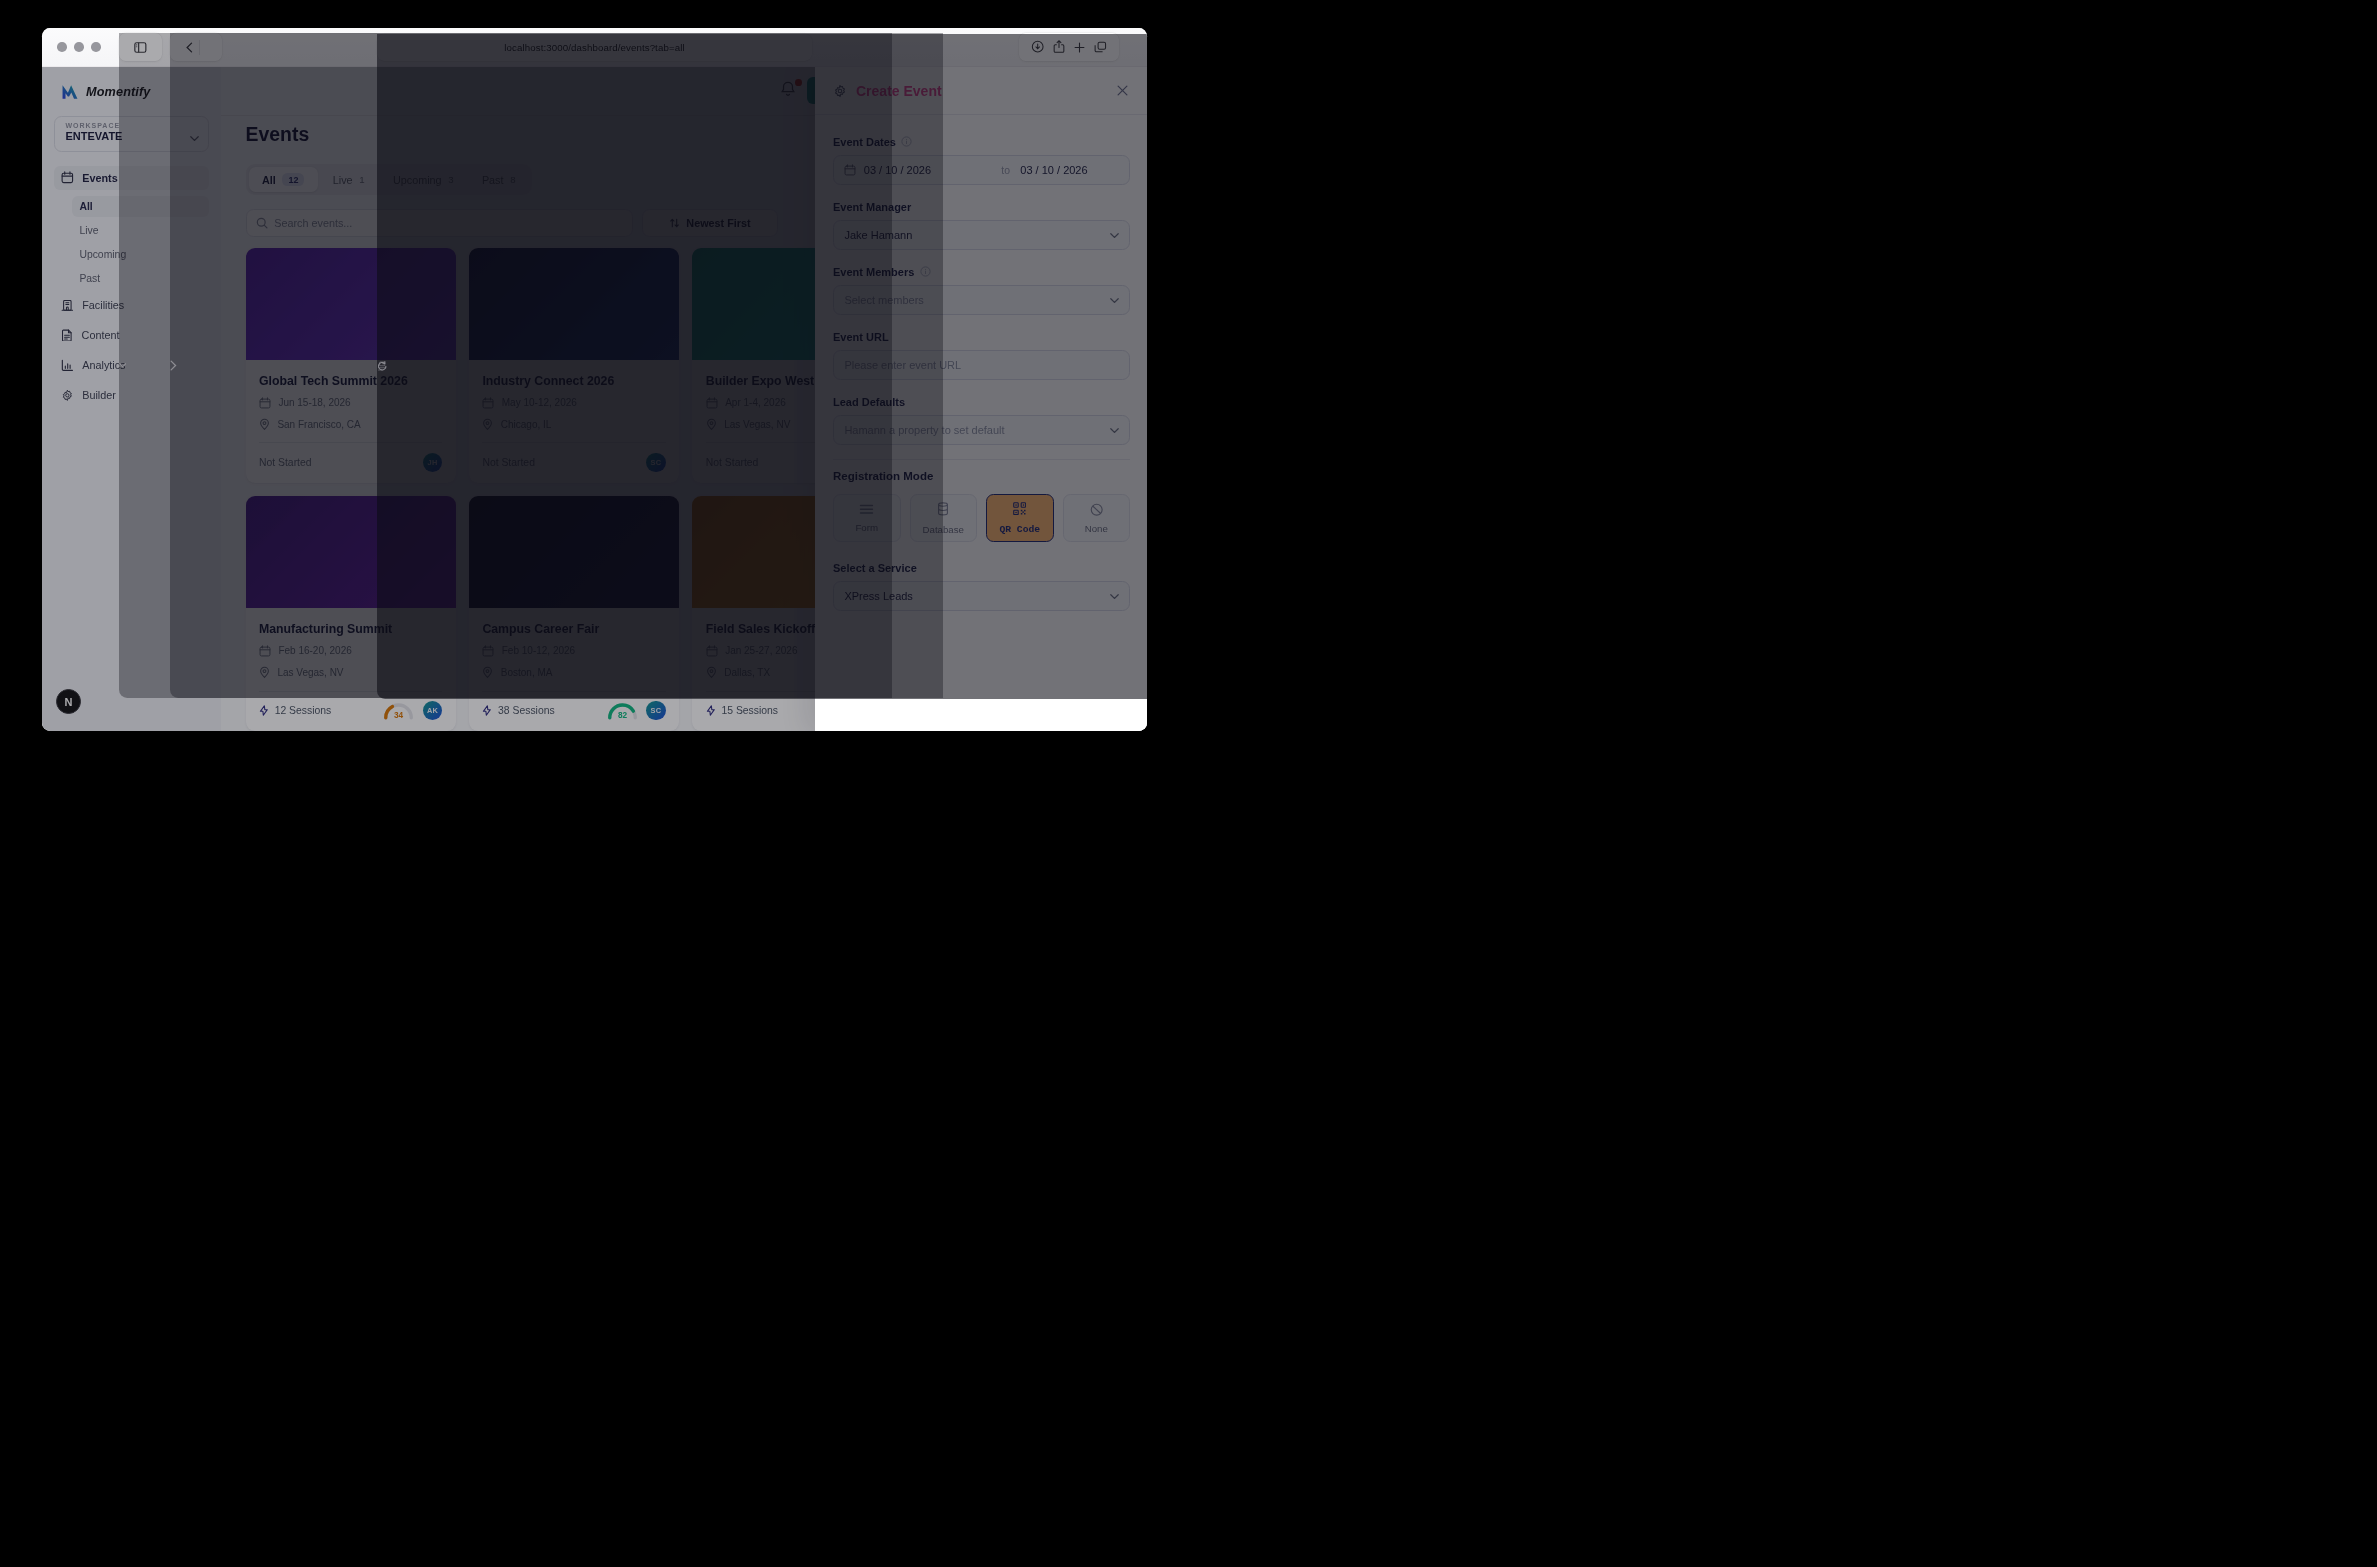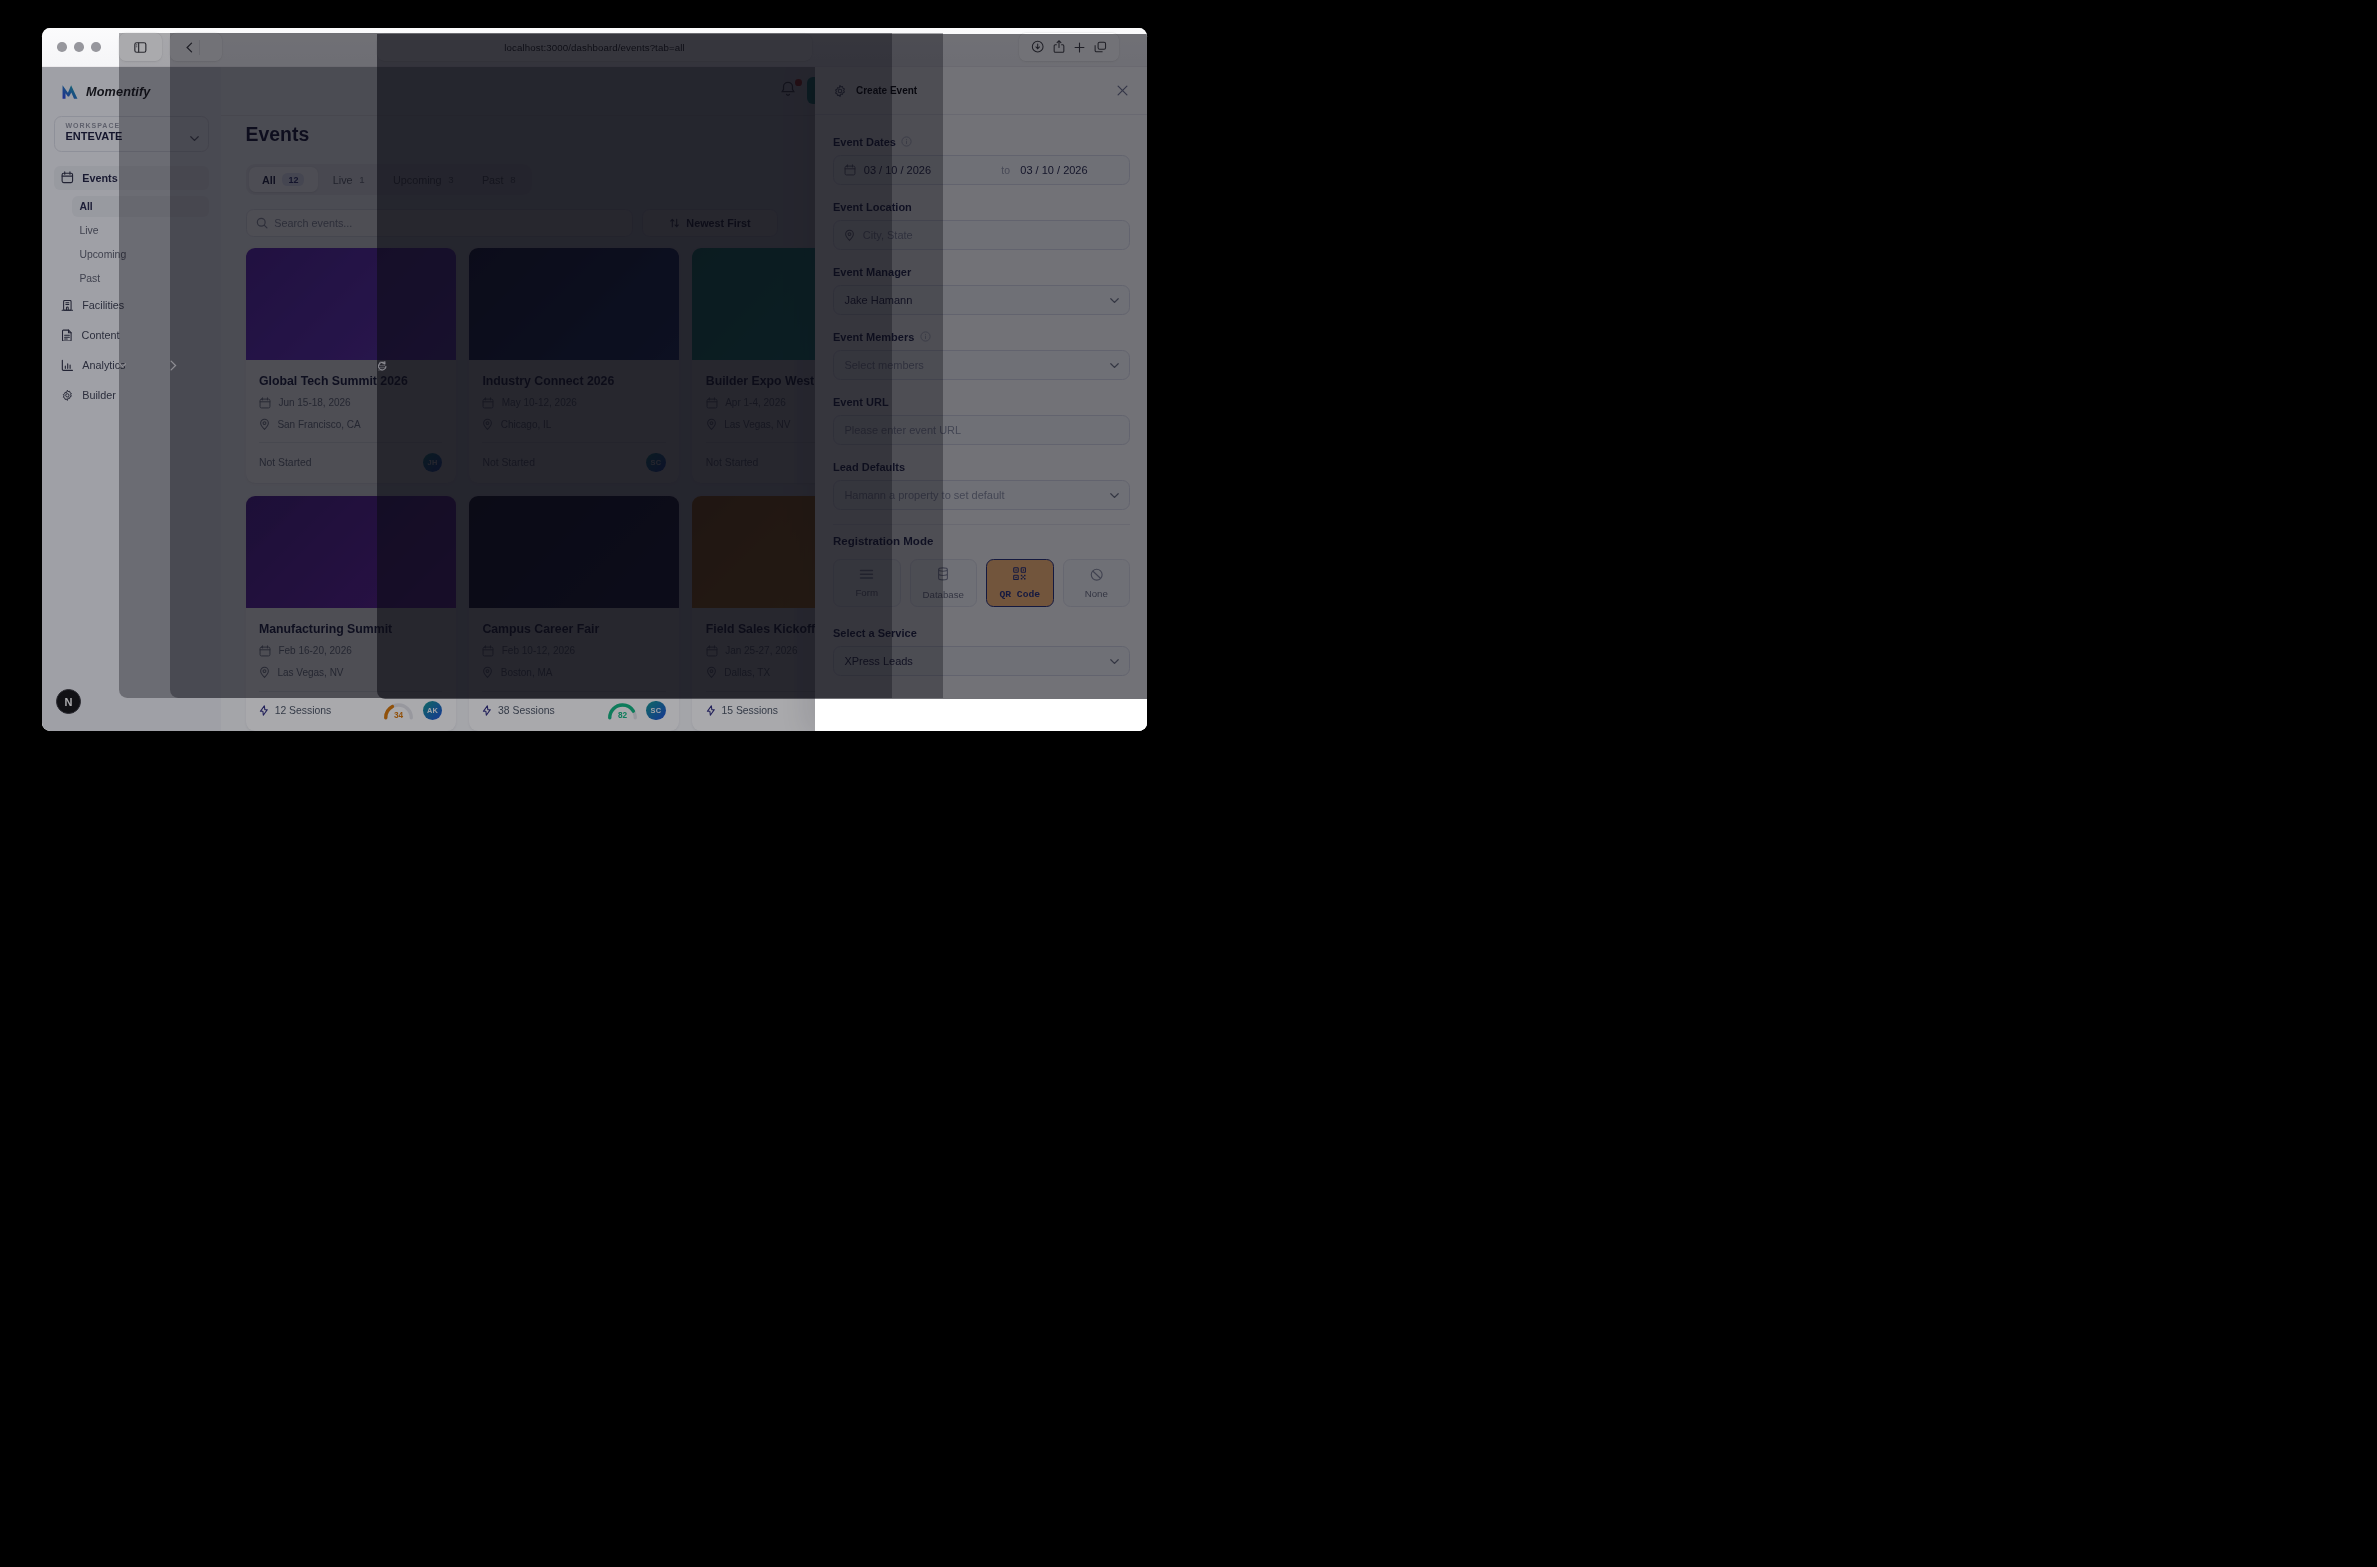--- a/index.html
+++ b/index.html
@@ -99,21 +99,21 @@
   .gauge { display:block; }
 
   
   .dim { position:absolute; left:0; top:0; width:773px; height:665px;
     background:rgba(12,12,20,.35); z-index:4; border-bottom-left-radius:8.2px; }
 
   
   .drawer { position:absolute; left:773px; top:0; width:333px; height:665px; background:#fff; z-index:5;
     box-shadow:-10.4px 0 25px rgba(15,15,40,.10); }
   .d-header { height:48px; display:flex; align-items:center; padding:0 18px; border-bottom:0.7px solid #e8e9f0; }
-  .d-title { font-size:10px; font-weight:700; color:#000000; margin-left:9px; }
+  .d-title { font-size:14px; font-weight:700; color:#ec4899; margin-left:9px; }
   .d-close { margin-left:auto; color:#6f7390; display:flex; width:15px; height:15px;
     align-items:center; justify-content:center; }
   .d-body { padding:19.4px 18px 0; }
   .fgroup { margin-bottom:14px; }
   .flabel { display:flex; align-items:center; gap:5.2px; height:15px; margin-bottom:6px;
     font-size:11px; font-weight:700; color:#1c1f4a; }
   .info { color:#b7bbca; display:flex; }
   .finput { height:30px; border:0.7px solid #d9dce8; border-radius:7.4px; background:#f8f9fc;
     display:flex; align-items:center; padding:0 10.4px; font-size:11px; }
   .ph-text { color:#9097ab; }
@@ -631,34 +631,20 @@
                     <rect x="1.5" y="3" width="14" height="12.5" rx="2"></rect>
                     <path d="M1.5 6.8h14M5 1.2v3M12 1.2v3"></path>
                   </svg>
                 </span>
               <span class="val-text">03 / 10 / 2026</span>
               <span class="to">to</span>
               <span class="val-text end">03 / 10 / 2026</span>
             </div>
           </div>
 
-          <div class="fgroup">
-            <div class="flabel">
-                <span>Event Location</span>
-              </div>
-            <div class="finput">
-              <span class="licon">
-                  <svg width="11" height="12.7" viewBox="0 0 15 17" fill="none" stroke="currentColor" stroke-width="1.4">
-                    <path d="M7.5 1.5a5.3 5.3 0 0 1 5.3 5.3c0 3.6-5.3 8.7-5.3 8.7S2.2 10.4 2.2 6.8A5.3 5.3 0 0 1 7.5 1.5z"></path>
-                    <circle cx="7.5" cy="6.8" r="1.9"></circle>
-                  </svg>
-                </span>
-              <span class="ph-text">City, State</span>
-            </div>
-          </div>
 
           <div class="fgroup">
             <div class="flabel">
                 <span>Event Manager</span>
               </div>
             <div class="finput">
               <span class="val-text">Jake Hamann</span>
               <span class="chev">
                   <svg width="9" height="5.2" viewBox="0 0 12 7" fill="none" stroke="currentColor" stroke-width="1.6" stroke-linecap="round">
                     <path d="M1 1l5 5 5-5"></path>

